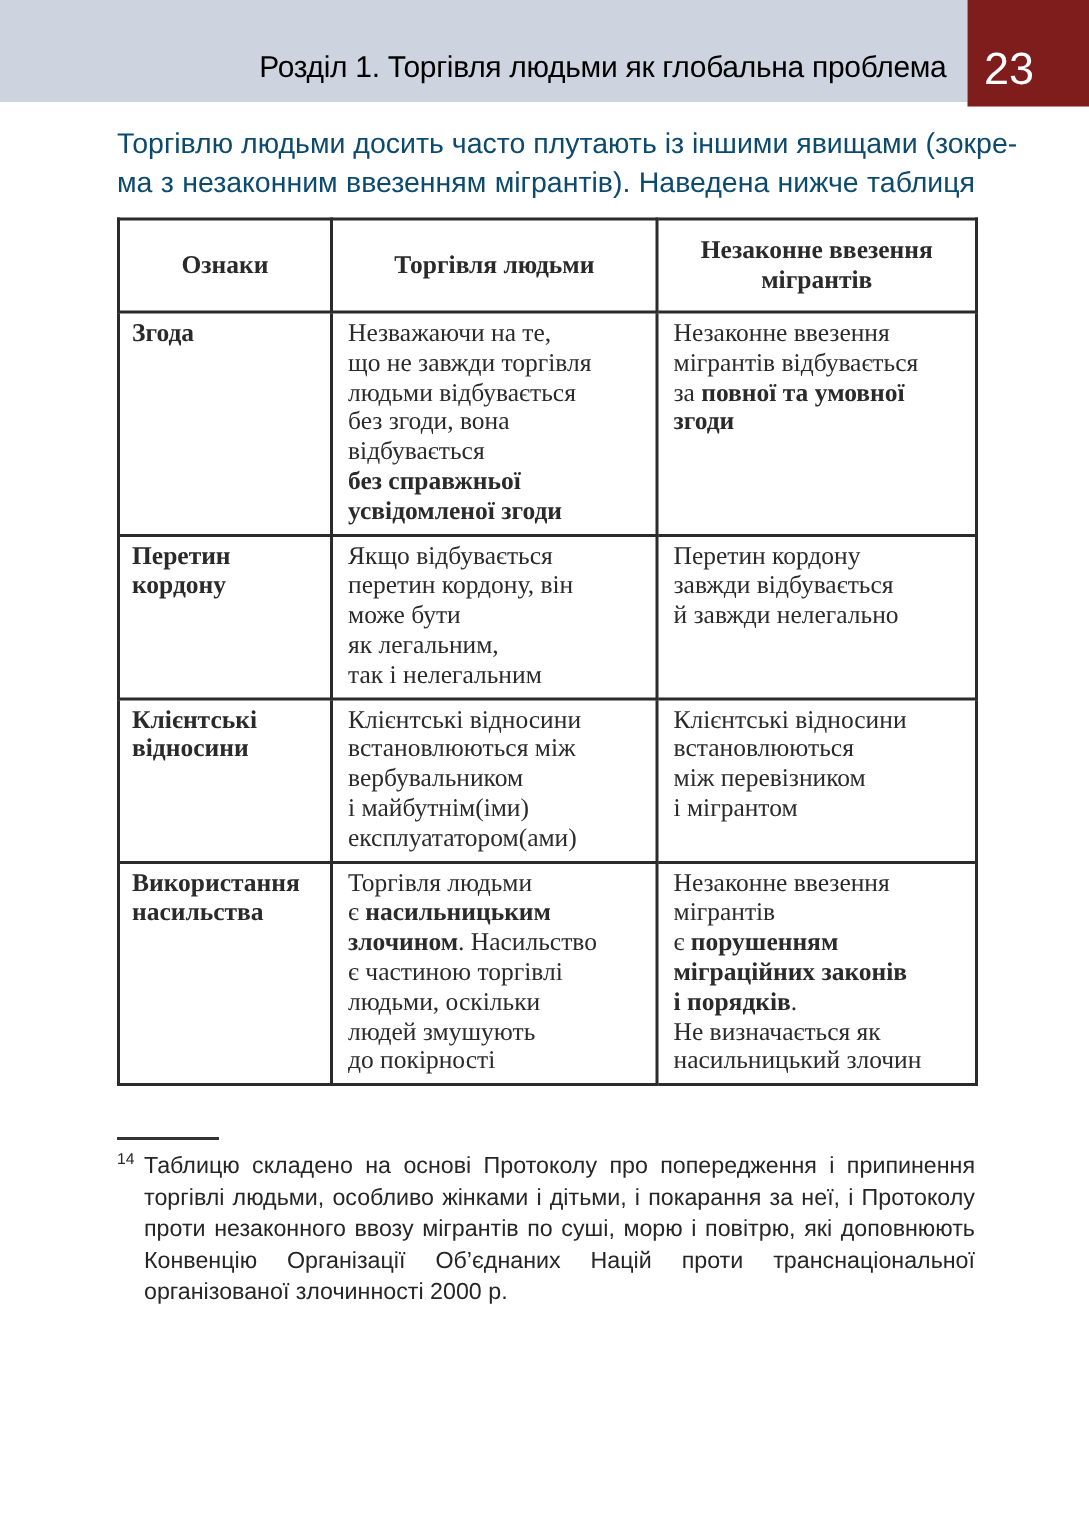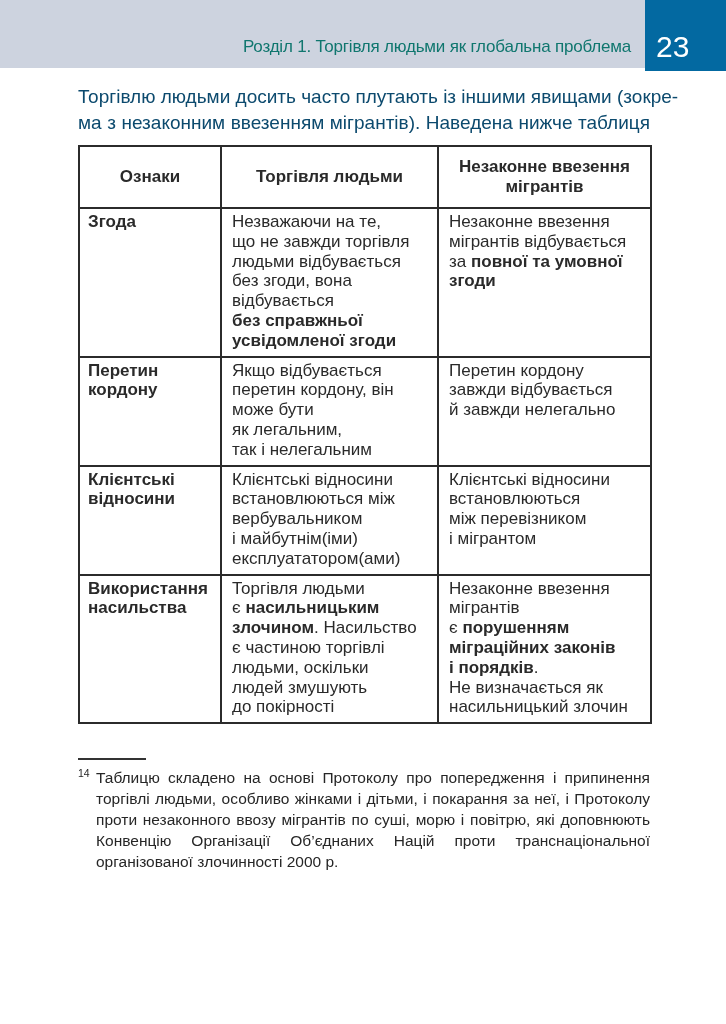--- a/index.html
+++ b/index.html
@@ -16,29 +16,29 @@
   
   .header-bar{
     position:absolute;top:0;left:0;
     width:645px;height:68px;
     background:#cdd3df;
     display:flex;align-items:flex-end;justify-content:flex-end;
     box-sizing:border-box;
     padding:0 14px 11px 0;
   }
   .chapter-title{
-    font-size:17px;
+    font-size:20px;
     letter-spacing:-0.2px;
-    color:#0f766e;
+    color:#000000;
     white-space:nowrap;
   }
   .page-badge{
     position:absolute;top:0;left:645px;
     width:81px;height:71px;
-    background:#0369a1;
+    background:#7f1d1d;
     display:flex;align-items:flex-end;
     box-sizing:border-box;
     padding:0 0 9px 11px;
   }
   .page-number{
     color:#ffffff;
     font-size:30px;
     line-height:1;
   }
   
@@ -73,20 +73,21 @@
     font-size:12px;
     vertical-align:6px;
     line-height:0;
   }
   
   table.cmp{
     margin-top:9px;
     width:572px;
     border-collapse:collapse;
     table-layout:fixed;
+    font-family:Liberation Serif, serif;
   }
   table.cmp th,table.cmp td{
     border:2px solid #2b2b2b;
     box-sizing:border-box;
     font-size:17px;
     line-height:19.8px;
     vertical-align:top;
   }
   table.cmp th{
     height:62px;

